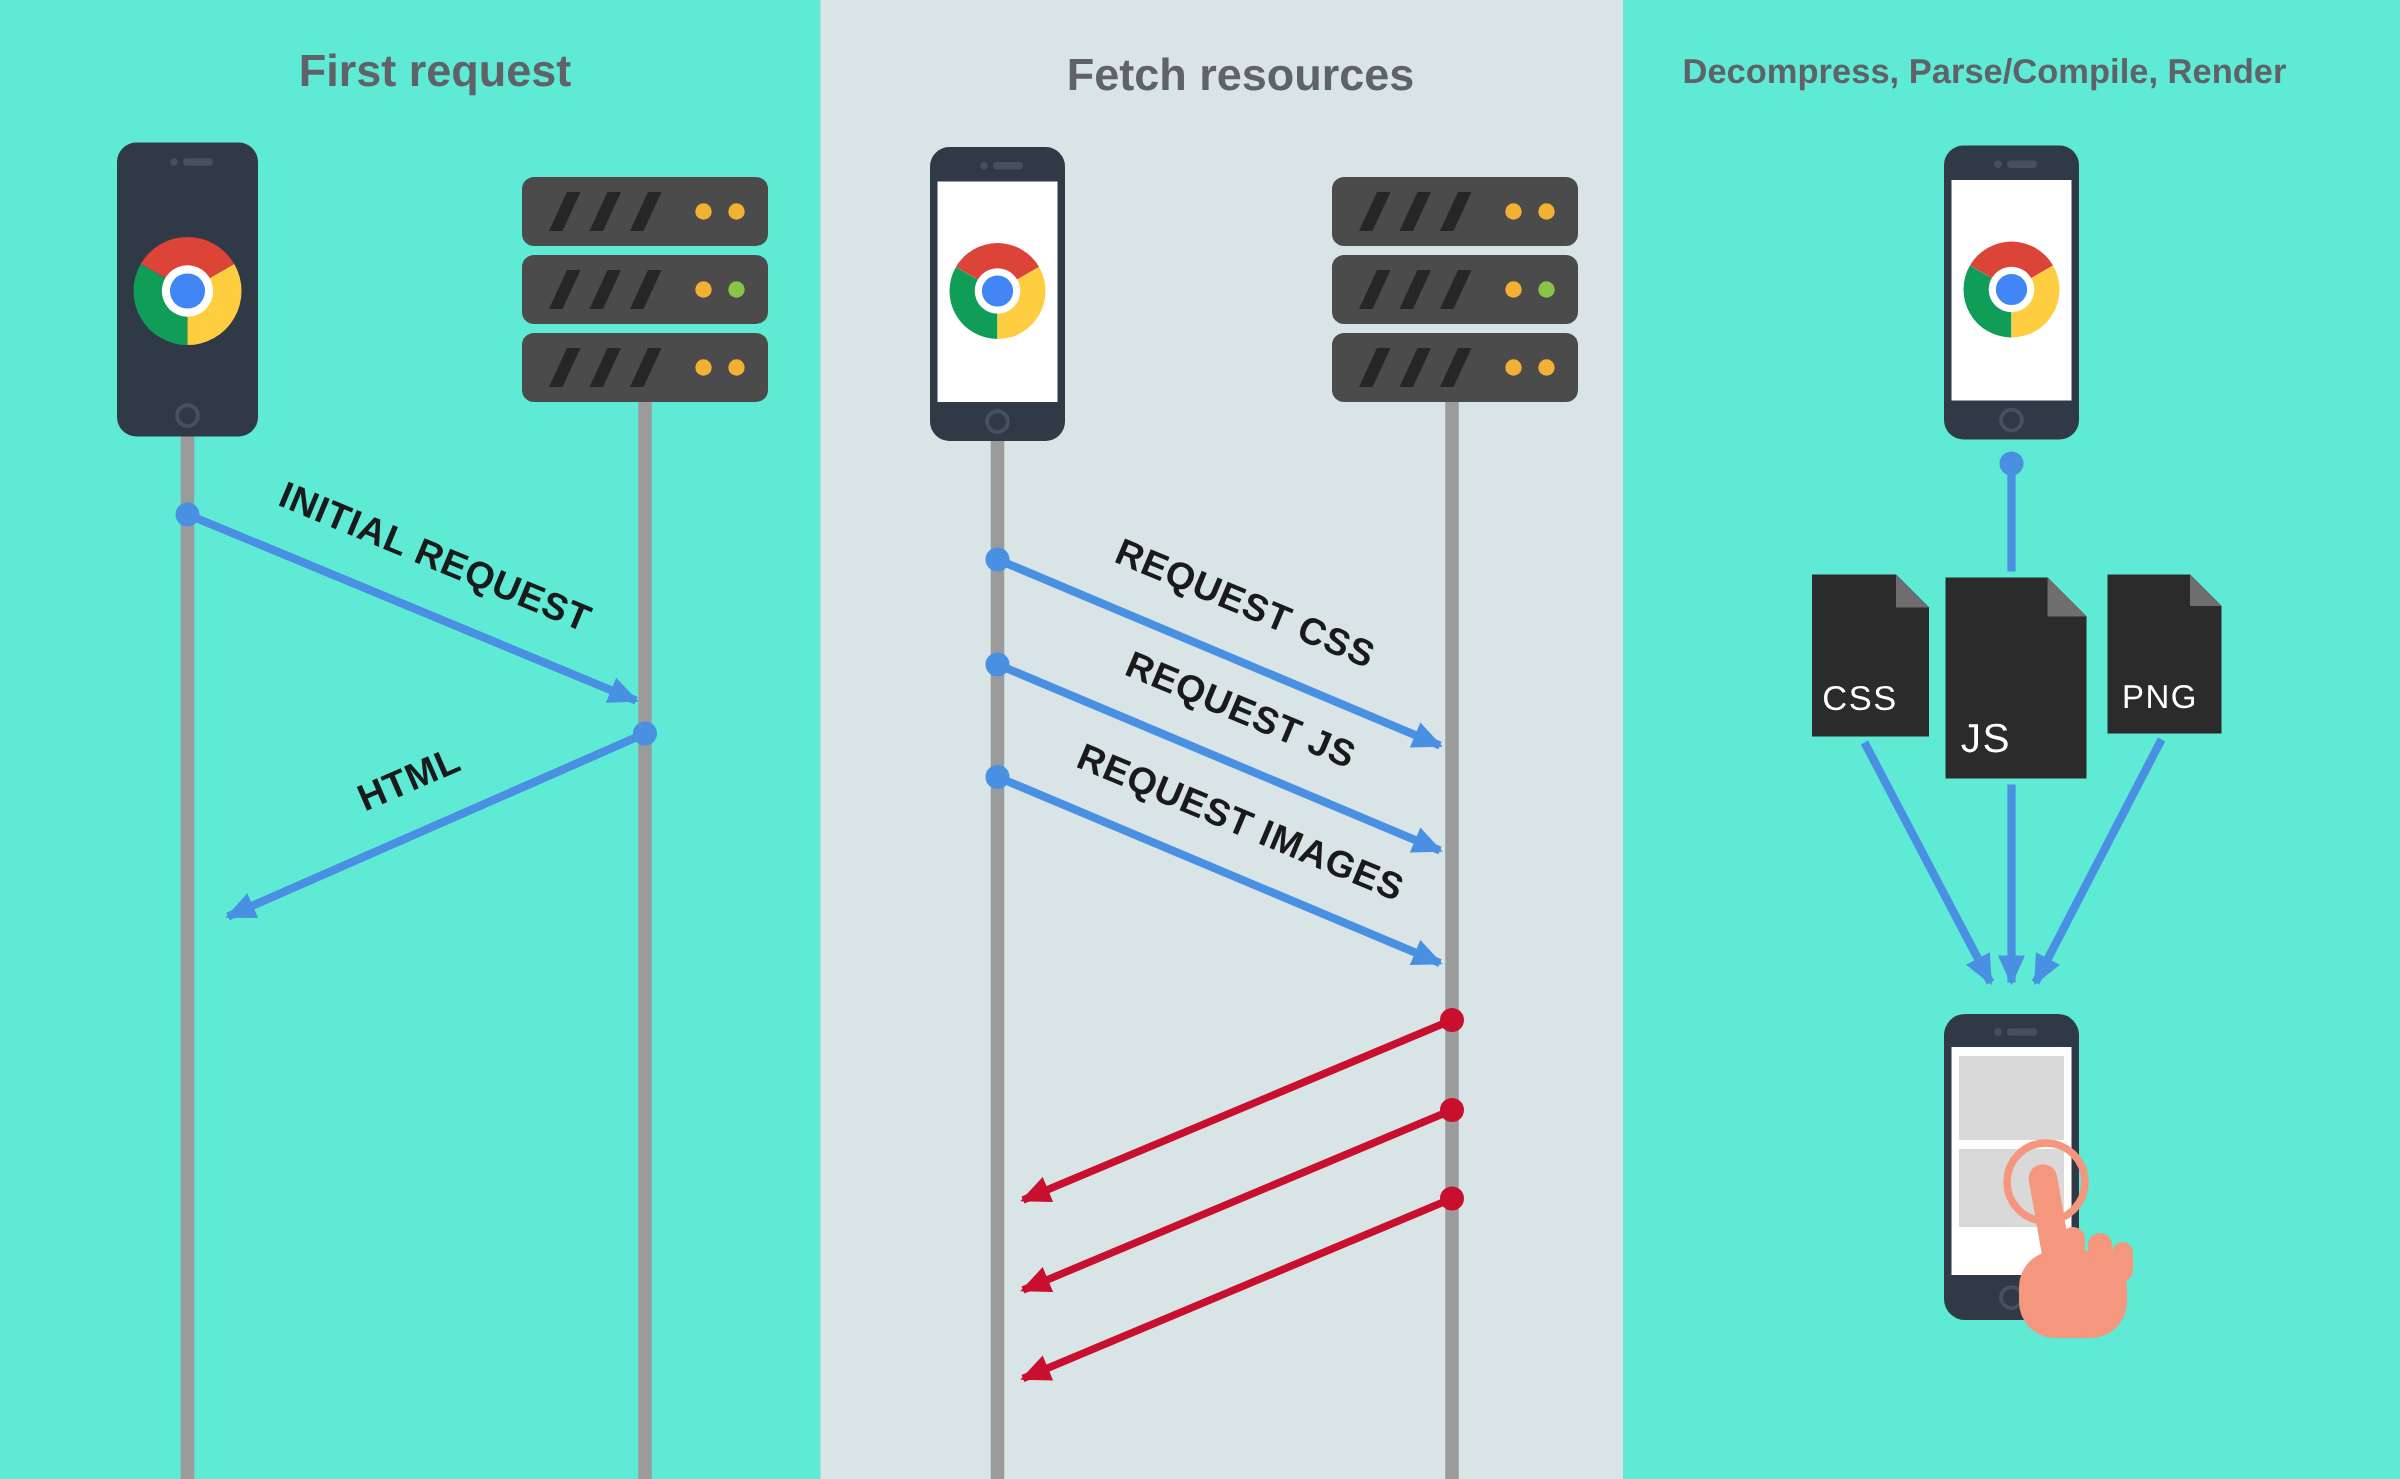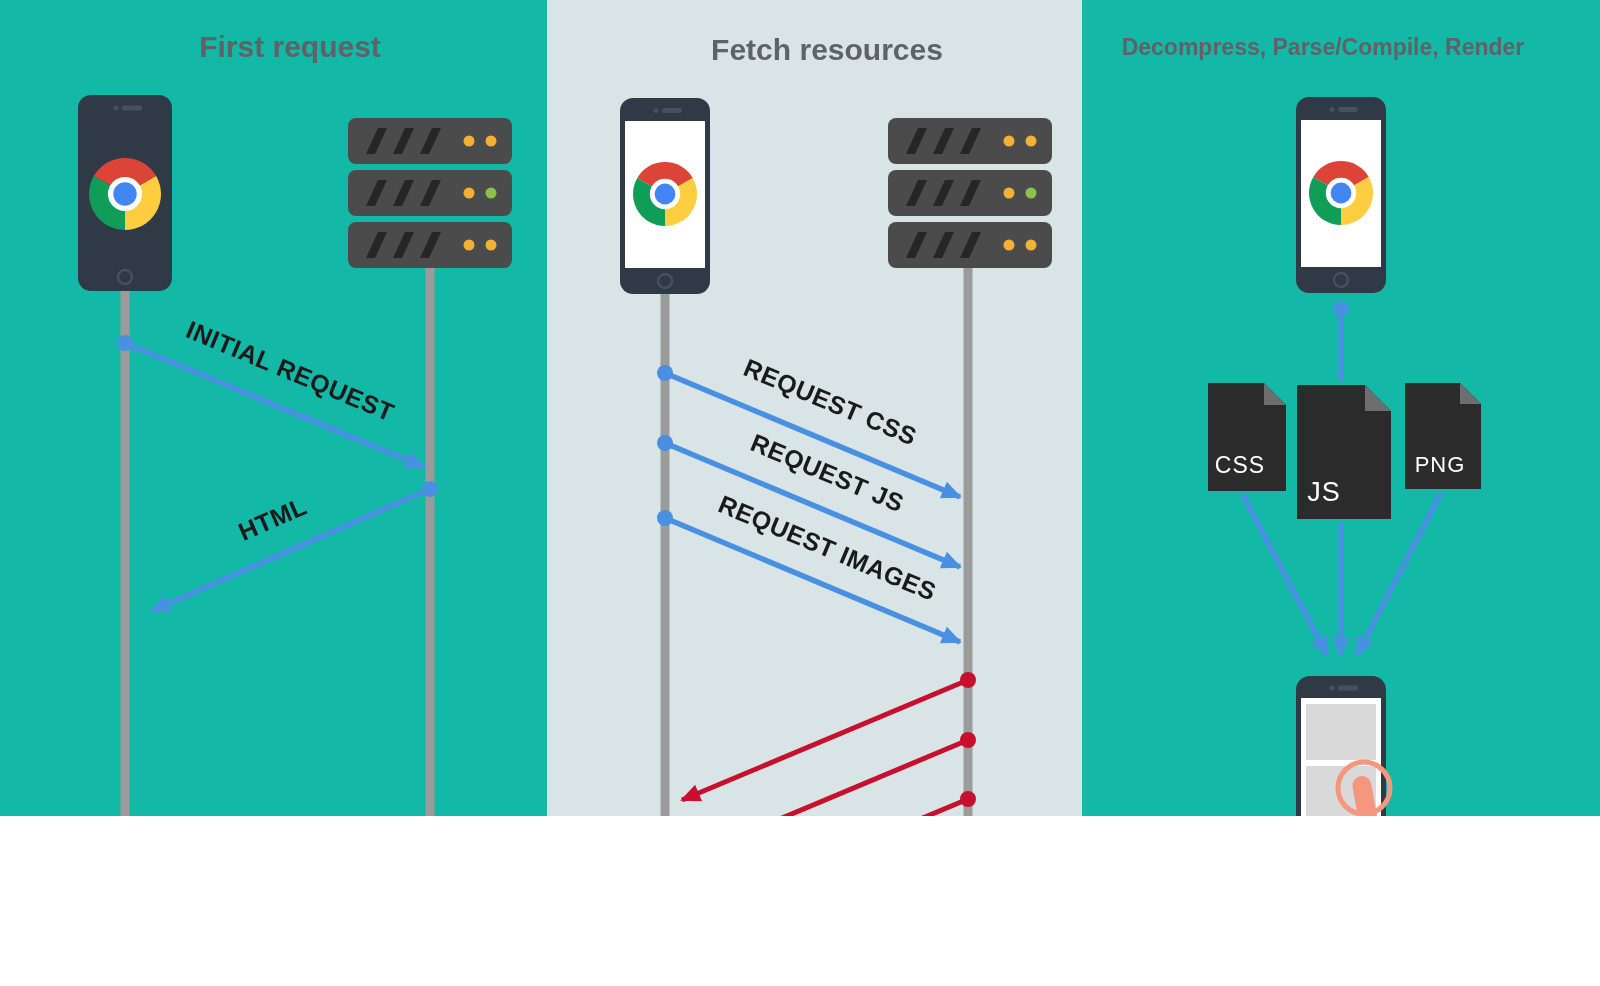--- a/index.html
+++ b/index.html
@@ -1,16 +1,16 @@
 <!DOCTYPE html>
 <html style="--panel-background: #ffffff; --fetch-panel-background: #d8e4e5; --title-text: #5f6368; --arrow-label-text: #1a1a1a; --blue-arrow: #4a90e2; --red-arrow: #c8102e; --timeline: #9b9b9b; --phone-body: #303a47; --phone-screen: #ffffff; --server-body: #4b4b4b; --server-vent: #262626; --led-amber: #f2b134; --led-green: #8bc34a; --file-icon: #2b2b2b; --file-fold: #6e6e6e; --file-label-text: #ffffff; --wireframe-box: #d9d9d9; --hand: #f5977f; --chrome-red: #db4437; --chrome-yellow: #ffcd40; --chrome-green: #0f9d58; --chrome-blue: #4285f4;"><head>
 <meta charset="utf-8">
 <style>
   html,body{margin:0;padding:0;background:#fff;}
-  .stage{position:relative;width:1600px;height:816px;background:#14b8a6;overflow:hidden;}
+  .stage{position:relative;width:1600px;height:986px;background:#5eead4;overflow:hidden;}
   svg{display:block;font-family:"Liberation Sans",sans-serif;}
   text{font-family:"Liberation Sans",sans-serif;}
 
   .panel-bg{fill:var(--fetch-panel-background,#d8e4e5);}
   .t-title{font-size:30px;font-weight:700;fill:var(--title-text,#5f6368);}
   .t-title-sm{font-size:23px;font-weight:700;fill:var(--title-text,#5f6368);}
   .t-label{font-size:25px;font-weight:800;fill:var(--arrow-label-text,#1a1a1a);letter-spacing:.5px;}
   .t-file{font-weight:400;fill:var(--file-label-text,#ffffff);letter-spacing:1px;}
 
   .timeline{stroke:var(--timeline,#9b9b9b);stroke-width:9;fill:none;}

